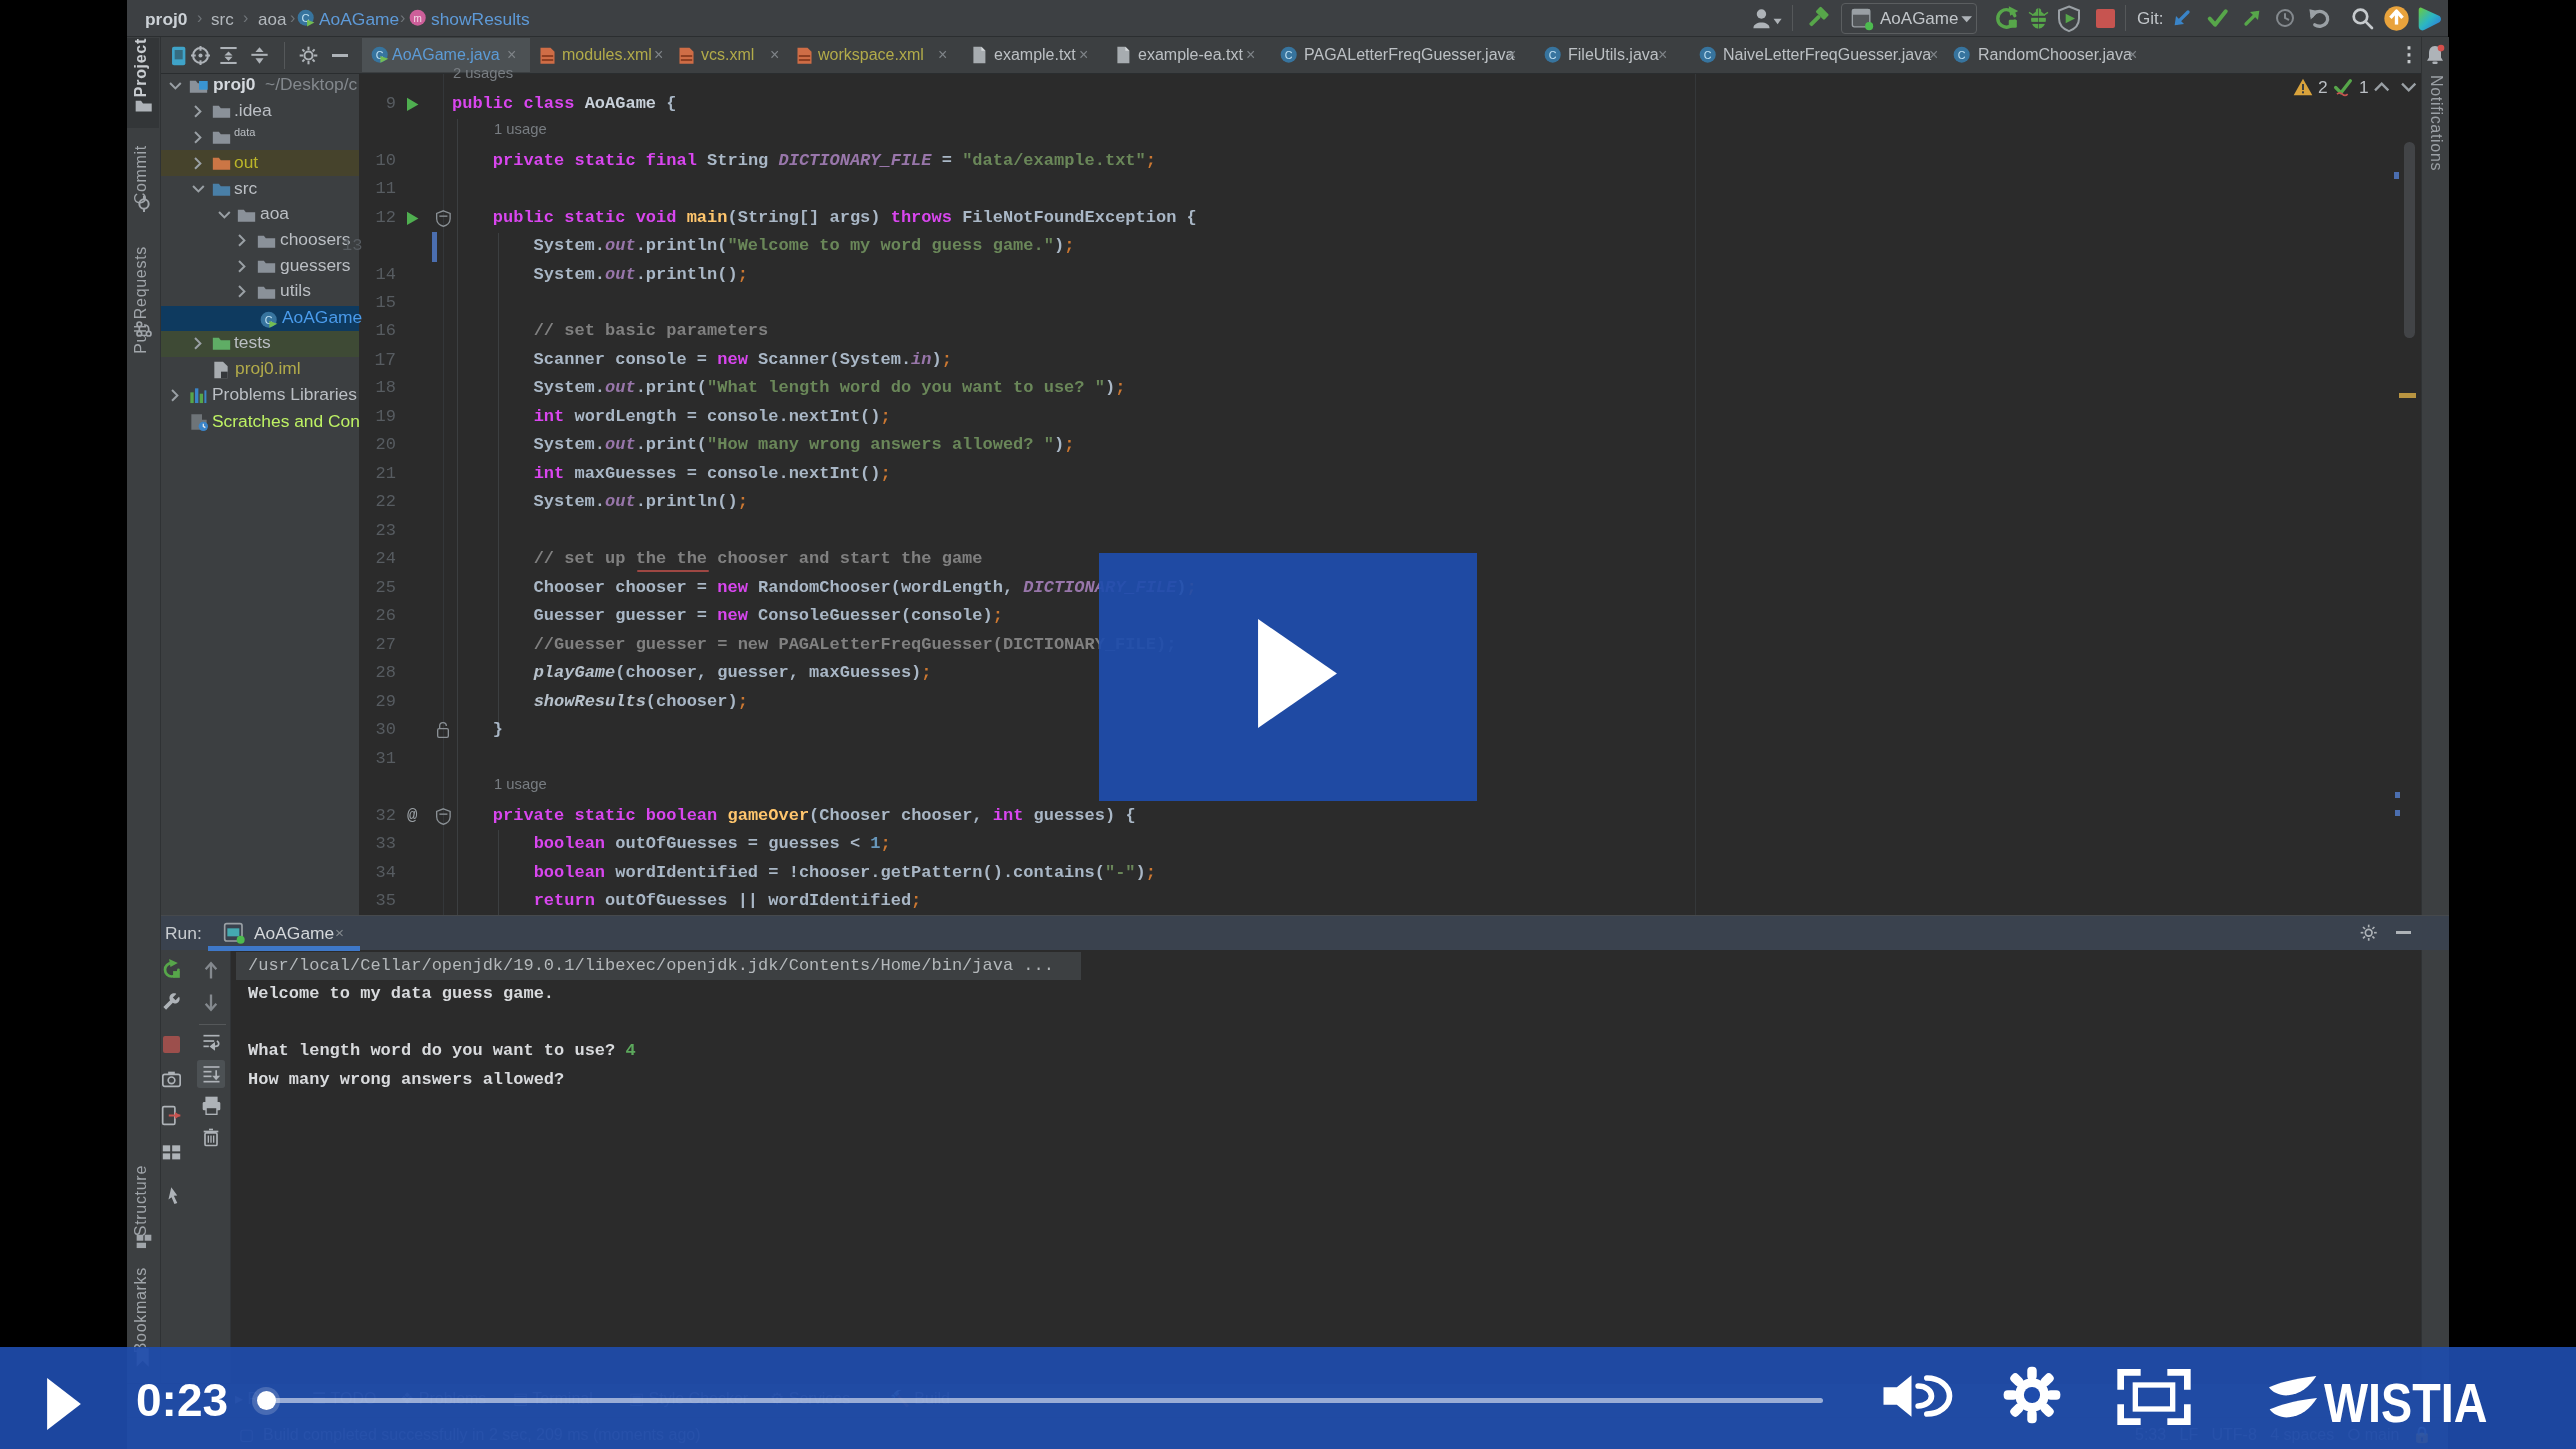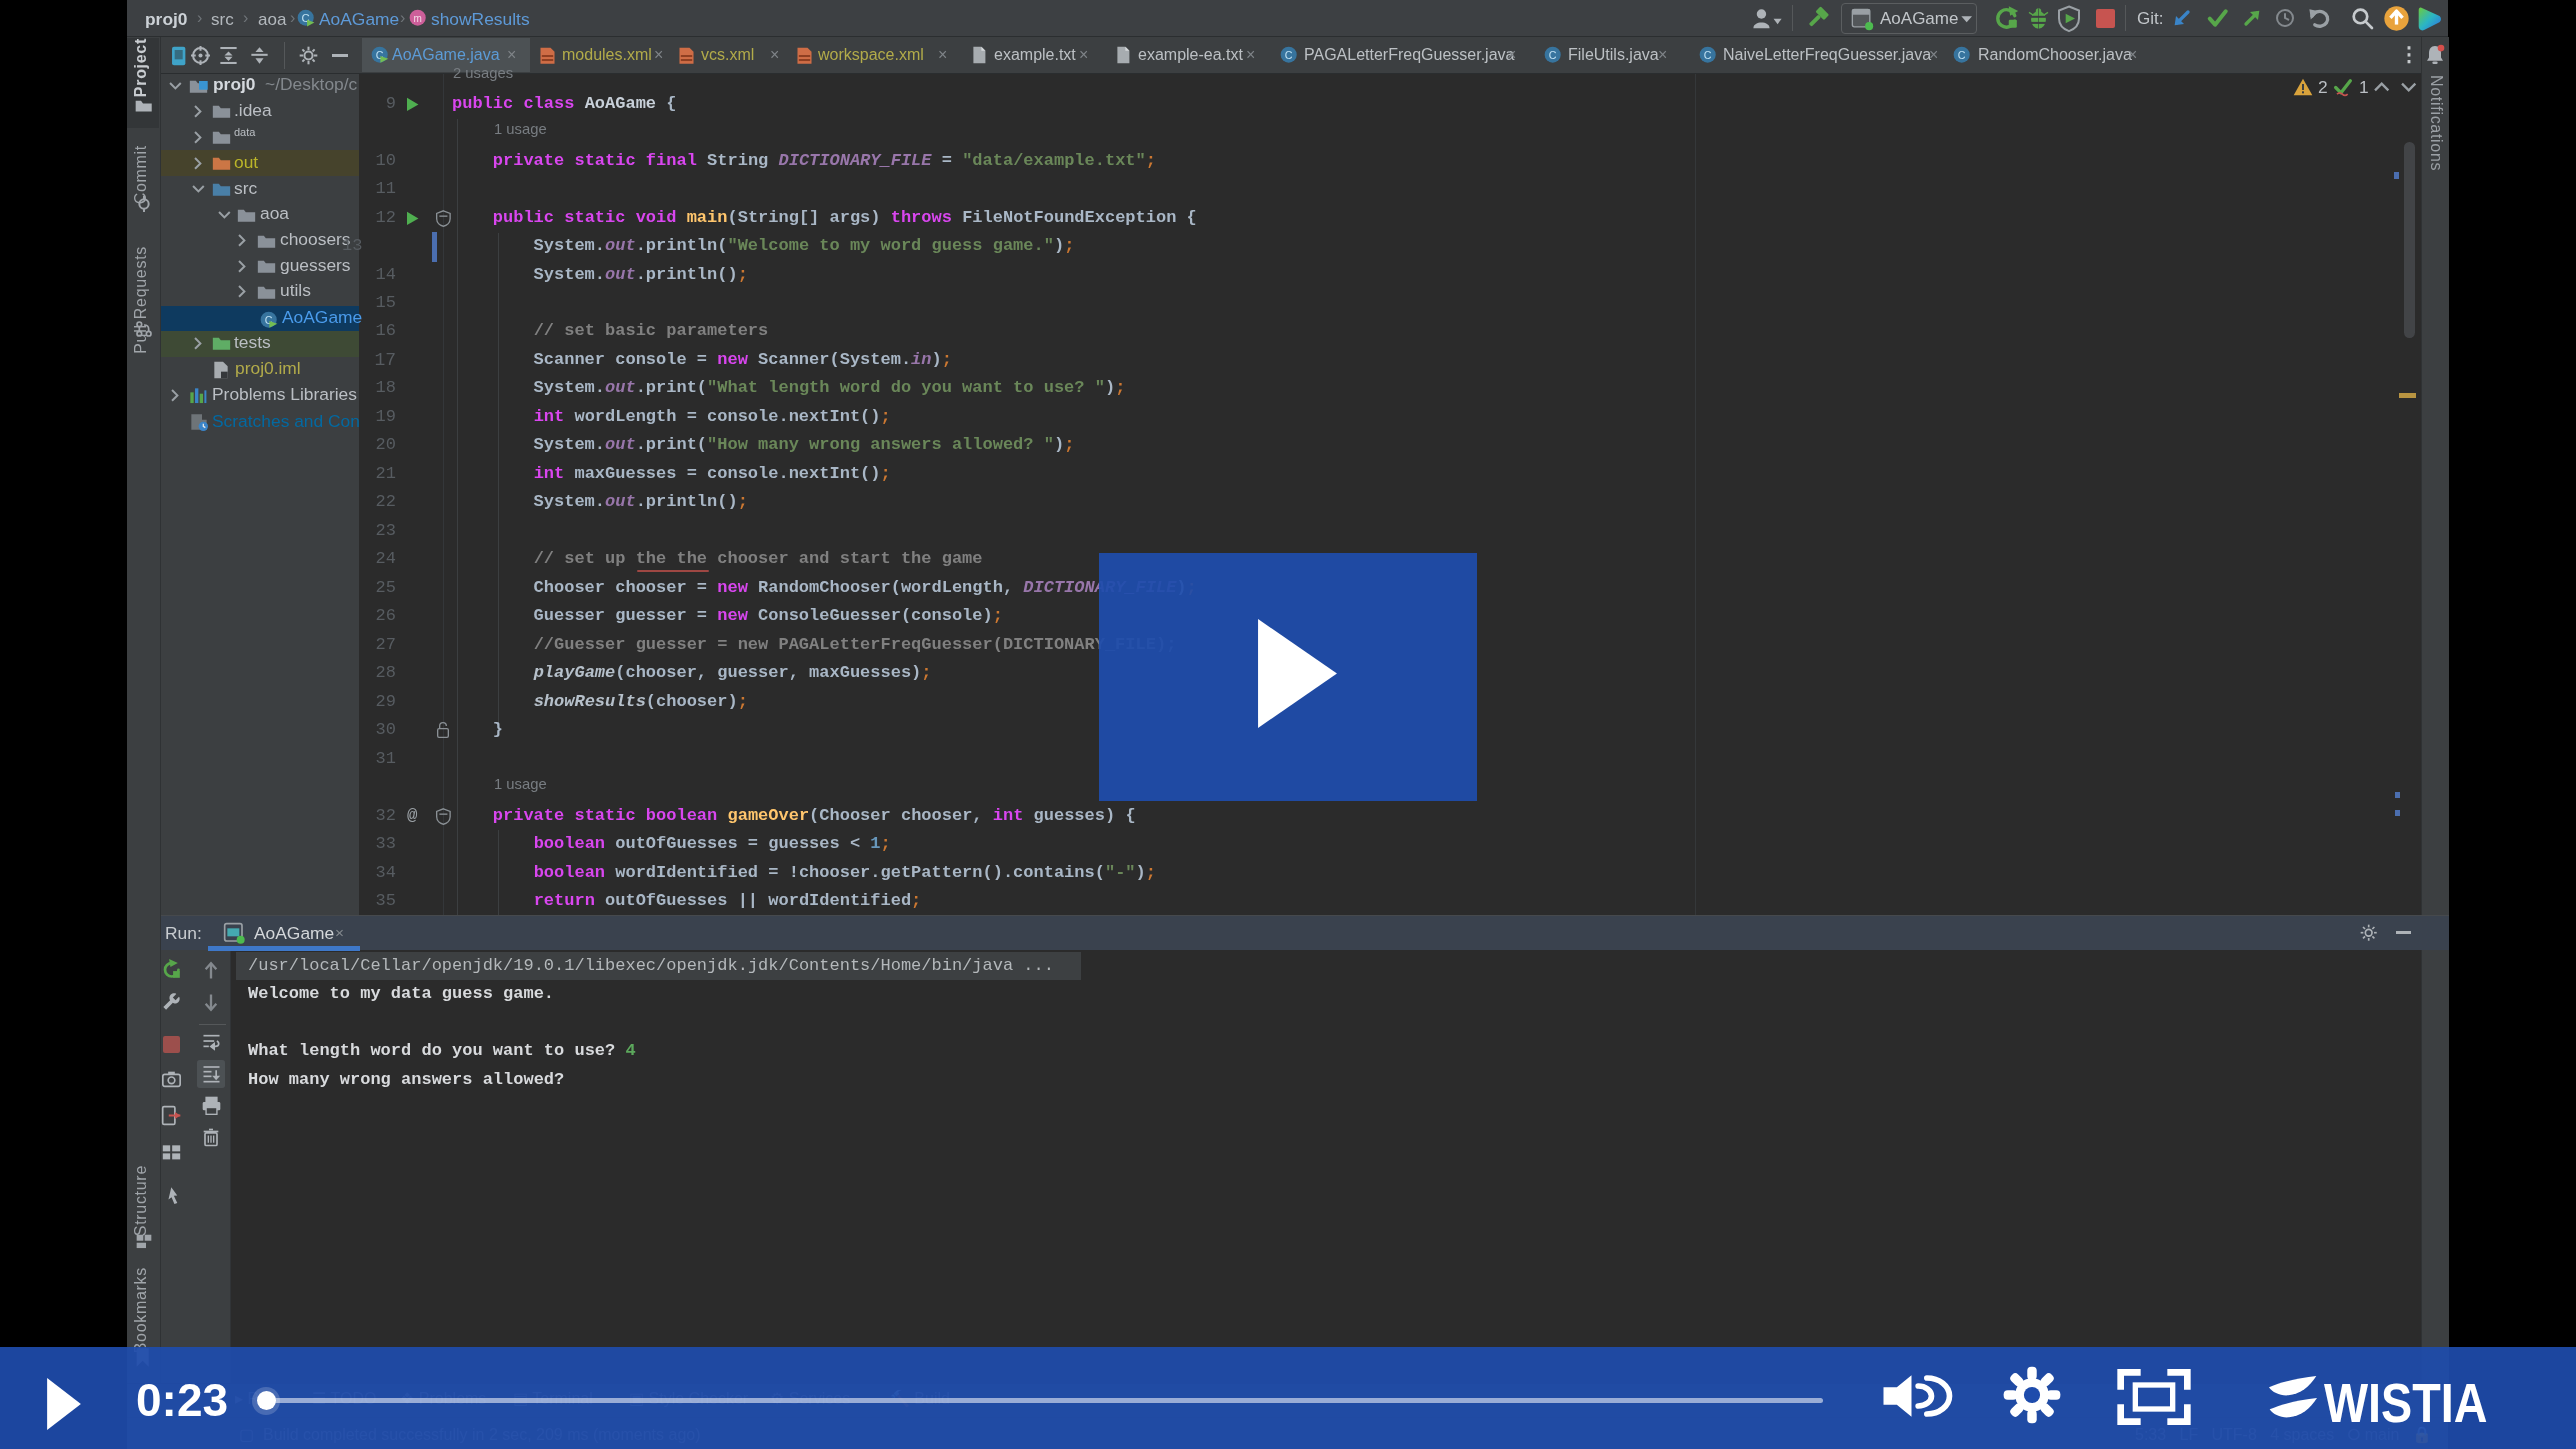--- a/index.html
+++ b/index.html
@@ -360,21 +360,21 @@
       <rect x="16" y="10" width="5" height="14" fill="#57a64a"></rect>
       <rect x="23" y="5" width="3" height="19" fill="#3a84c8"></rect>
     </g>
   </svg>
 <div class="a" style="left:212px;top:384px;font-size:17.4px;color:#bbbfc4;font-weight:400;">Problems Libraries</div>
 <svg class="a" style="left:190px;top:413px" width="18" height="18" viewBox="0 0 27 27">
     <path d="M2,2 L18,2 L18,10 L25,10 L25,25 L2,25 Z" fill="#6e7478"></path>
     <circle cx="20" cy="20" r="7" fill="#3a84c8"></circle>
     <polyline points="20,16 20,20 23,22" stroke="#dfe5e8" stroke-width="2" fill="none"></polyline>
   </svg>
-<div class="a" style="left:212px;top:411px;font-size:17.4px;color:#0369a1;font-weight:400;">Scratches and Con</div>
+<div class="a" style="left:212px;top:411px;font-size:17.4px;color:#bef264;font-weight:400;">Scratches and Con</div>
 <div class="a" style="left:443px;top:74px;width:1.3px;height:841px;background:#34373a"></div>
 <div class="a" style="left:457px;top:119px;width:0.7px;height:796px;background:#3c3f41"></div>
 <div class="a" style="left:498px;top:233px;width:0.7px;height:496px;background:#3c3f41"></div>
 <div class="a" style="left:498px;top:830px;width:0.7px;height:85px;background:#3c3f41"></div>
 <div class="a" style="left:1695px;top:74px;width:1.3px;height:841px;background:#35383a"></div>
 <div class="a" style="left:432px;top:232px;width:4.7px;height:29.5px;background:#4b6eaf"></div>
 <div class="a" style="left:2404px;top:142px;width:11.4px;height:196px;background:#4b4e51;border-radius:5.4px;opacity:0.75"></div>
 <div class="a" style="left:2394px;top:172px;width:5.4px;height:6.7px;background:#4b6eaf"></div>
 <div class="a" style="left:2399px;top:393px;width:17.4px;height:4.7px;background:#b89441"></div>
 <div class="a" style="left:2395px;top:792px;width:5.4px;height:6px;background:#4b6eaf"></div>

